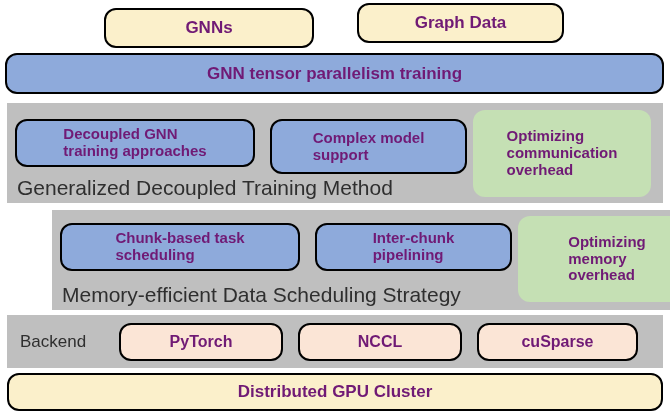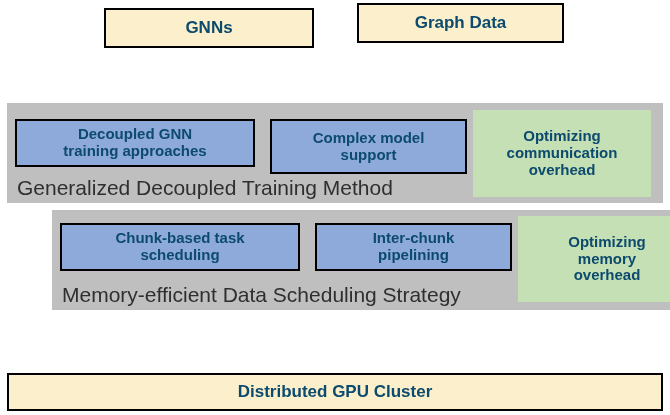--- a/index.html
+++ b/index.html
@@ -3,21 +3,21 @@
 <meta charset="utf-8">
 <style>
   html,body { margin:0; padding:0; background:#ffffff; }
   .canvas {
     position:relative; width:670px; height:415px; background:#ffffff;
     font-family:"Liberation Sans", sans-serif; overflow:hidden;
   }
   .box {
     position:absolute; box-sizing:border-box;
     display:flex; align-items:center; justify-content:center;
-    text-align:center; font-weight:bold; color:#0c4a6e;
+    text-align:left; font-weight:bold; color:#701a75;border-radius:12px;
   }
   .bordered { border:2px solid var(--border, #000); }
   .cream { background:var(--cream, #FBF0CB); }
   .blue  { background:var(--blue,  #8EAADB); }
   .green { background:var(--green, #C5E0B4); }
   .peach { background:var(--peach, #FBE5D6); }
   .gray-section {
     position:absolute; box-sizing:border-box;
     background:var(--gray, #BFBFBF);
   }
@@ -60,20 +60,21 @@
 </style>
 </head>
 <body>
 
 <div class="canvas">
 
   <div class="box bordered cream f17 gnns-box">GNNs</div>
 
   <div class="box bordered cream f17 graph-data-box">Graph Data</div>
 
+  <div class="box bordered blue f17 training-bar">GNN tensor parallelism training</div>
 
   <div class="gray-section sec-decoupled">
     <div class="box bordered blue f15 ml b1">Decoupled GNN
 training approaches</div>
     <div class="box bordered blue f15 ml b2">Complex model
 support</div>
     <div class="box green f15 ml g1">Optimizing
 communication
 overhead</div>
     <div class="section-title">Generalized Decoupled Training Method</div>
@@ -83,16 +84,22 @@
     <div class="box bordered blue f15 ml b1">Chunk-based task
 scheduling</div>
     <div class="box bordered blue f15 ml b2">Inter-chunk
 pipelining</div>
     <div class="box green f15 ml g1">Optimizing
 memory
 overhead</div>
     <div class="section-title">Memory-efficient Data Scheduling Strategy</div>
   </div>
 
+  <div class="gray-section sec-backend">
+    <div class="backend-label">Backend</div>
+    <div class="box bordered peach f16 p1">PyTorch</div>
+    <div class="box bordered peach f16 p2">NCCL</div>
+    <div class="box bordered peach f16 p3">cuSparse</div>
+  </div>
 
   <div class="box bordered cream f17 cluster-bar">Distributed GPU Cluster</div>
 
 </div>
 
 </body></html>

